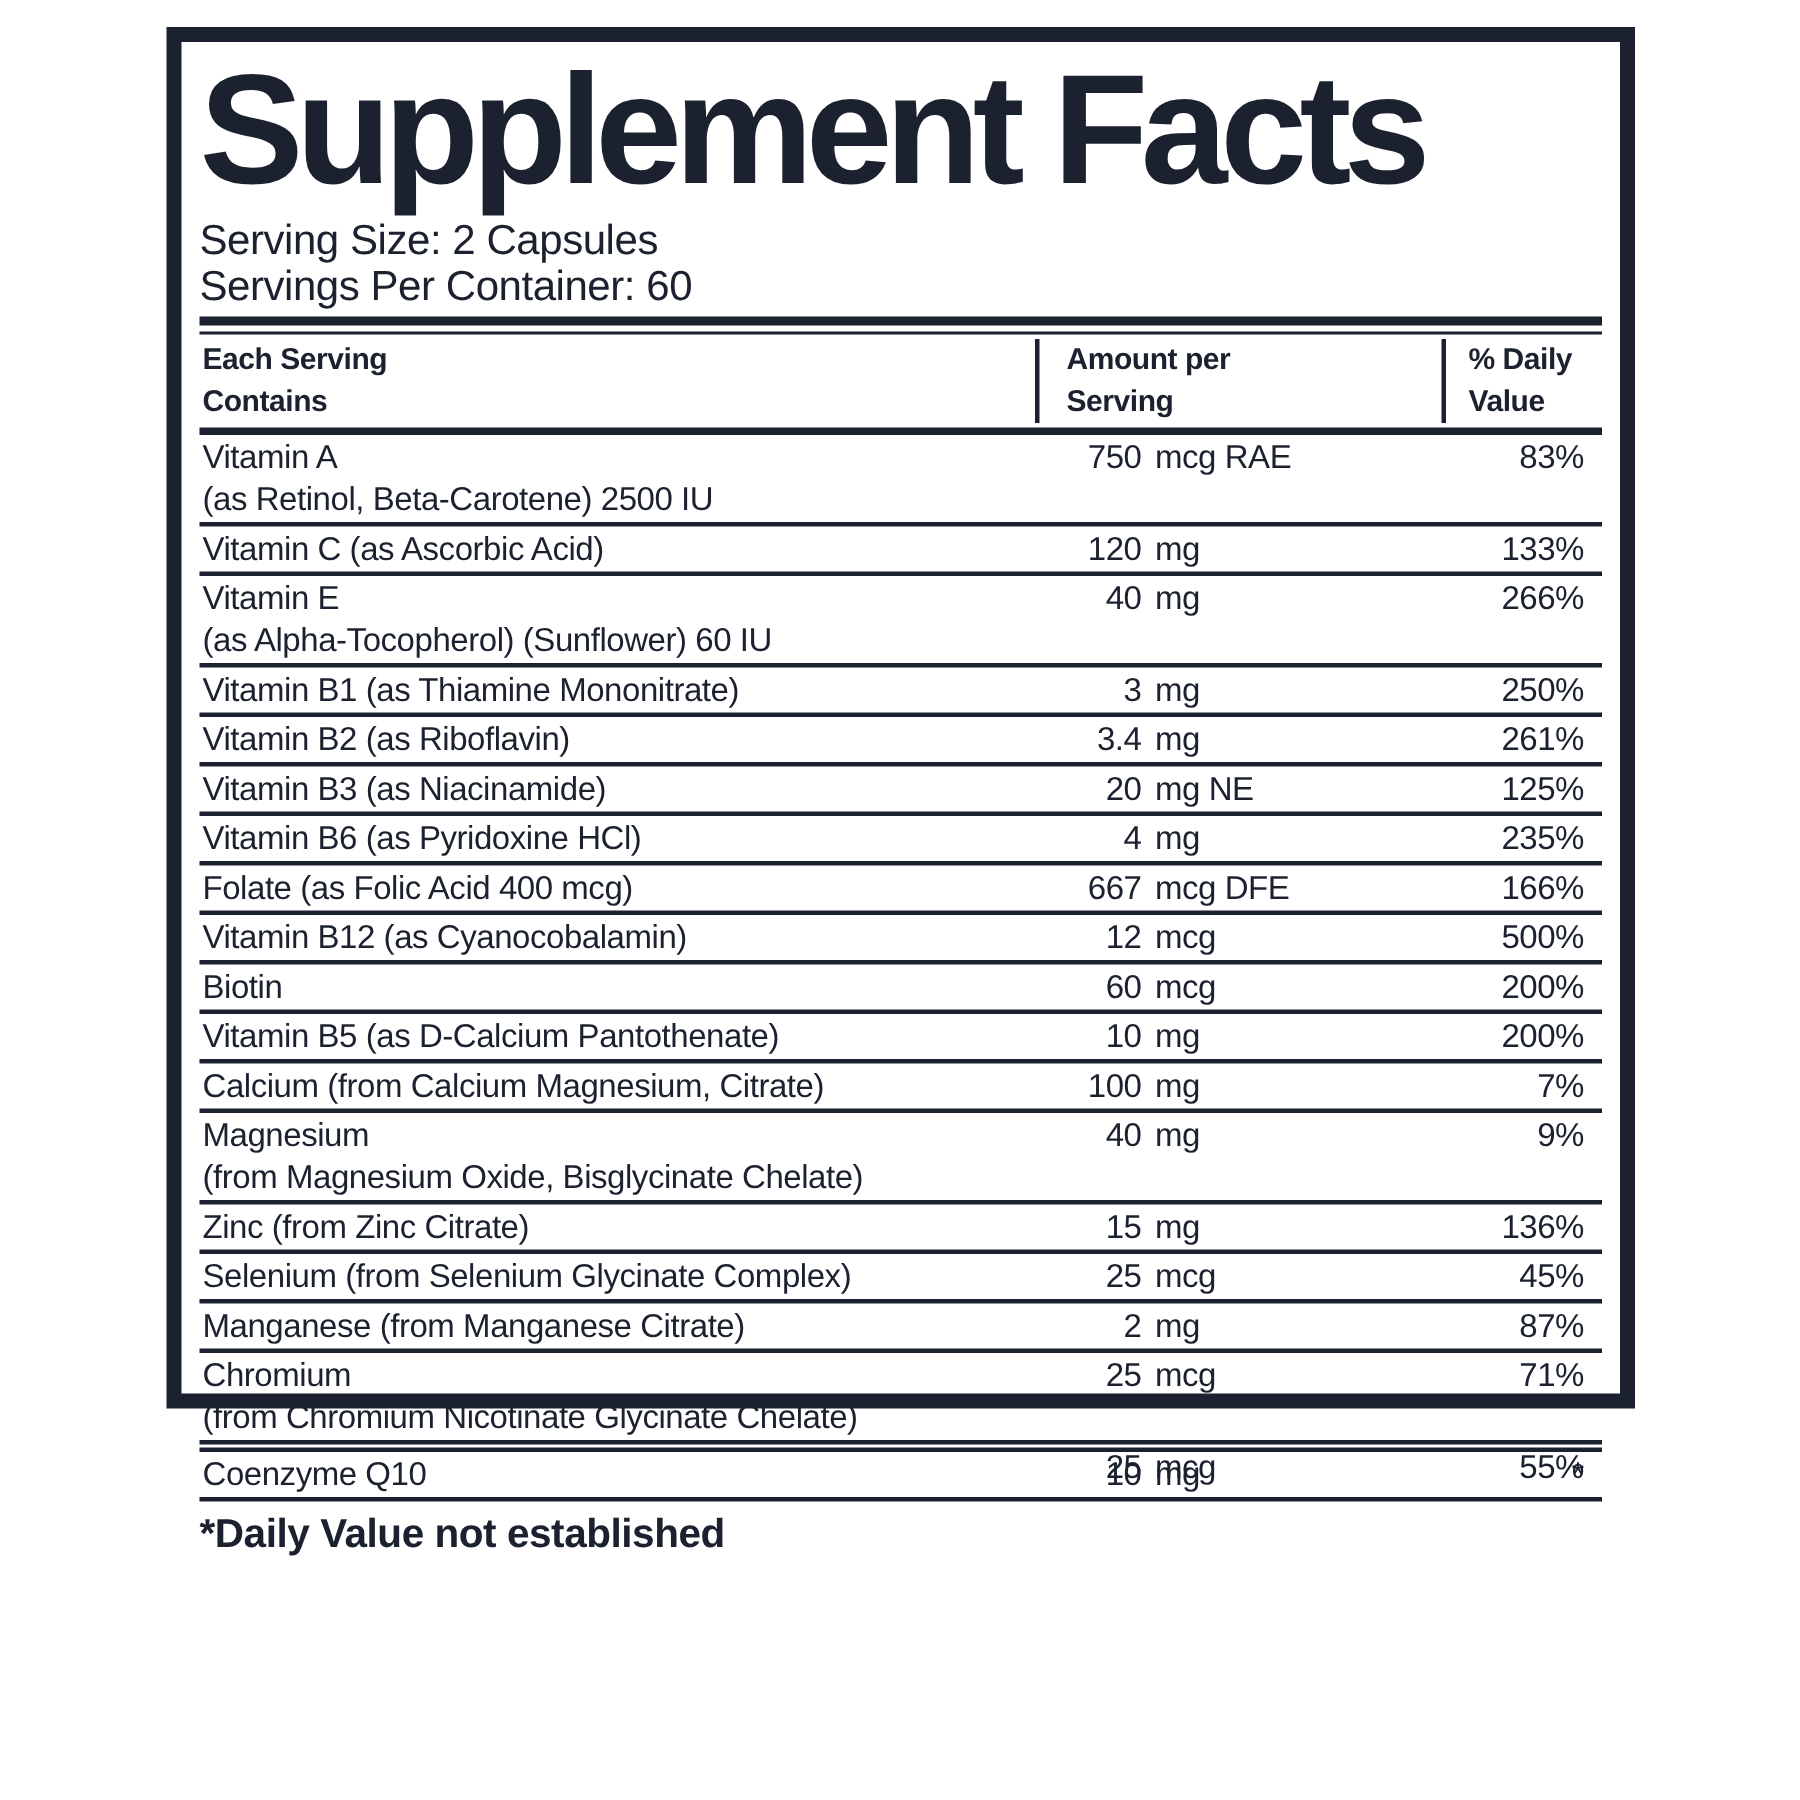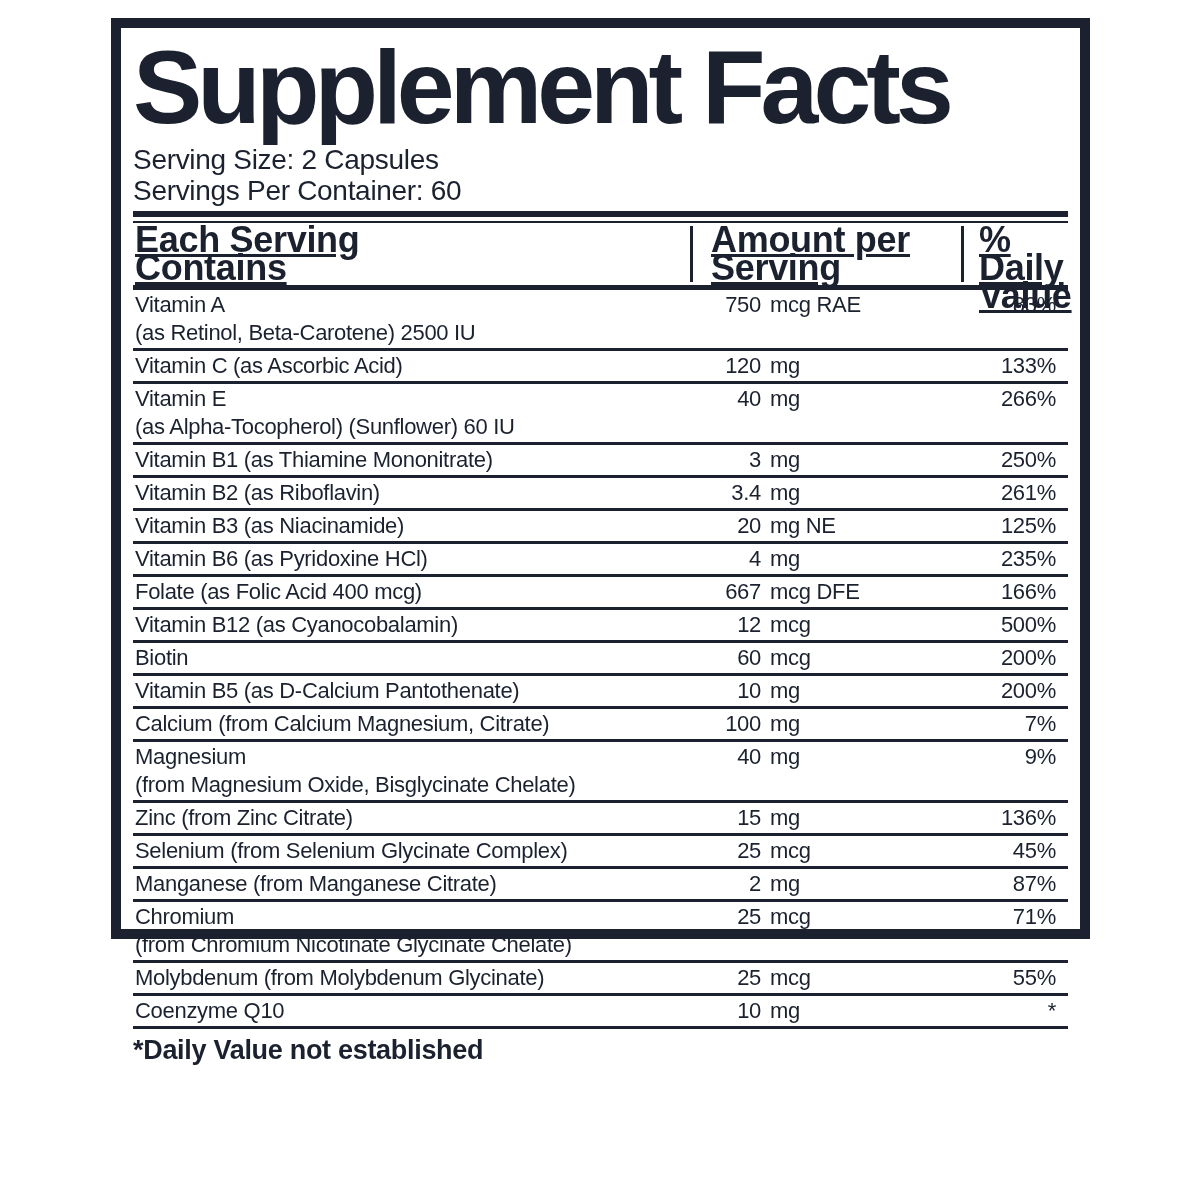--- a/index.html
+++ b/index.html
@@ -21,22 +21,22 @@
     letter-spacing:-5px; white-space:nowrap;
     margin:2px 0 4px 0;
   }
   .serv { font-size:28px; line-height:31px; letter-spacing:-0.3px; }
 
   .rule-double { height:12px; border-top:6px solid var(--ink);
     border-bottom:2px solid var(--ink); margin-top:5px; }
   .rule-thick  { height:5px; background:var(--ink); }
 
   .head-row { position:relative; height:62px; }
-  .h-col { position:absolute; top:3px; font-weight:bold; font-size:36px;
-    line-height:28px; white-space:pre-line; letter-spacing:-0.3px;text-decoration:underline; }
+  .h-col { position:absolute; top:3px; font-weight:bold; font-size:20px;
+    line-height:28px; white-space:pre-line; letter-spacing:-0.3px; }
   .h-name { left:2px; }
   .h-amt  { left:578px; }
   .h-dv   { left:846px; }
   .vdiv { position:absolute; top:3px; bottom:3px; width:3px; background:var(--ink); }
   .vdiv1 { left:557px; }
   .vdiv2 { left:828px; }
 
   #rows .row { position:relative; padding:1px 0; font-size:22px;
     line-height:28px; letter-spacing:-0.3px; }
   #rows .row + .row { border-top:3px solid var(--ink); }
@@ -175,21 +175,20 @@
     <div class="dv">87%</div>
   </div>
 
   <div class="row">
     <div class="name"><span class="nm">Chromium</span><span class="sub">(from Chromium Nicotinate Glycinate Chelate)</span></div>
     <div class="amt"><span class="num">25</span><span class="unit">mcg</span></div>
     <div class="dv">71%</div>
   </div>
 
   <div class="row">
-    <div class="name"><span class="nm">Molybdenum (from Molybdenum Glycinate)</span></div>
     <div class="amt"><span class="num">25</span><span class="unit">mcg</span></div>
     <div class="dv">55%</div>
   </div>
 
   <div class="row">
     <div class="name"><span class="nm">Coenzyme Q10</span></div>
     <div class="amt"><span class="num">10</span><span class="unit">mg</span></div>
     <div class="dv">*</div>
   </div>
 </div>

